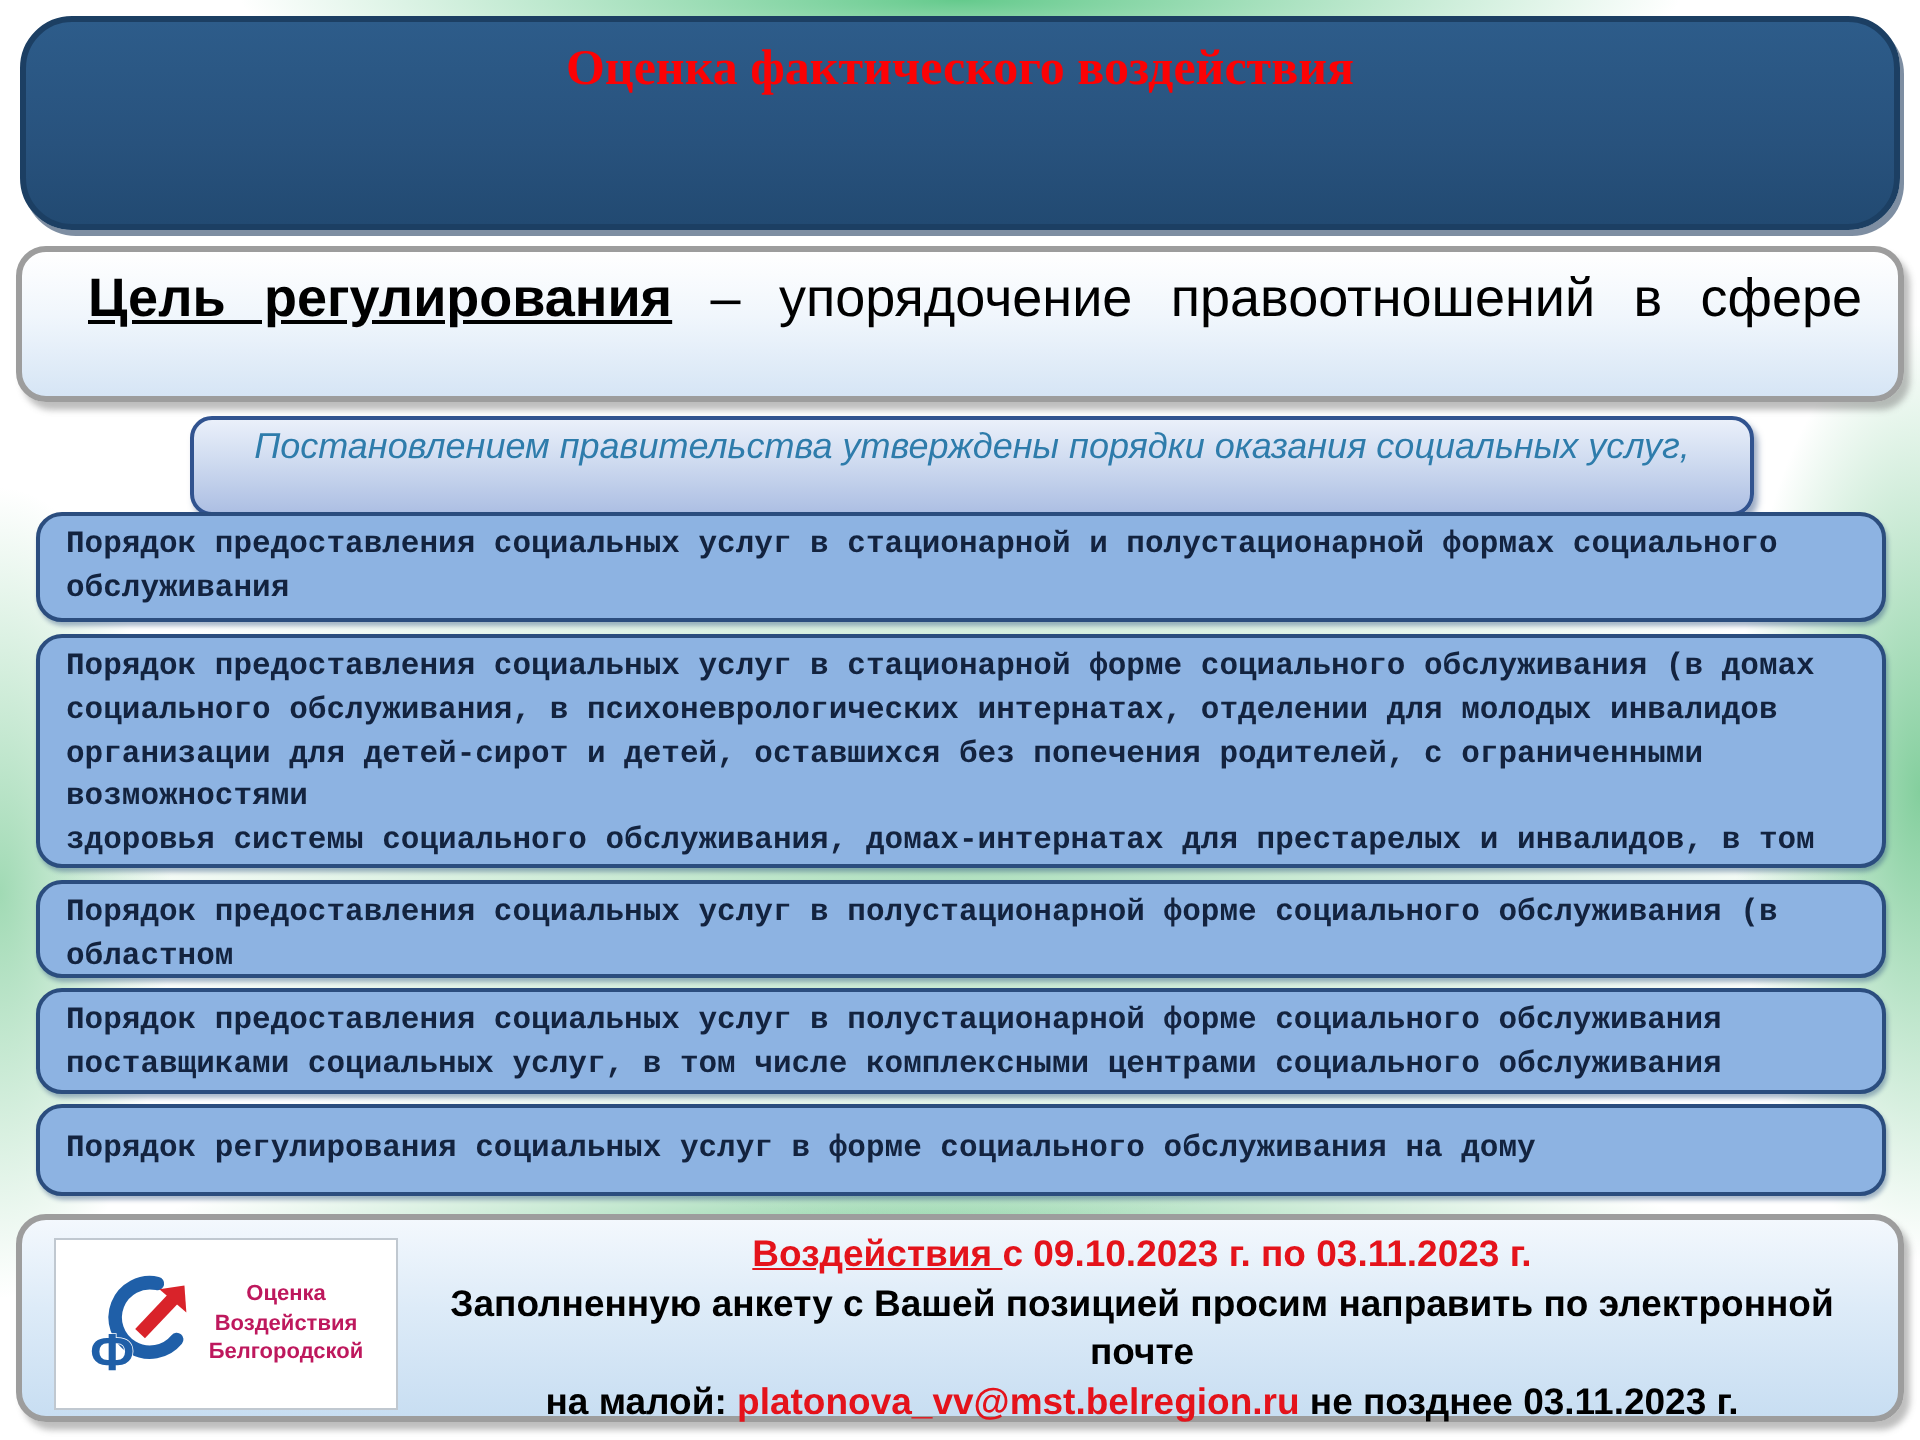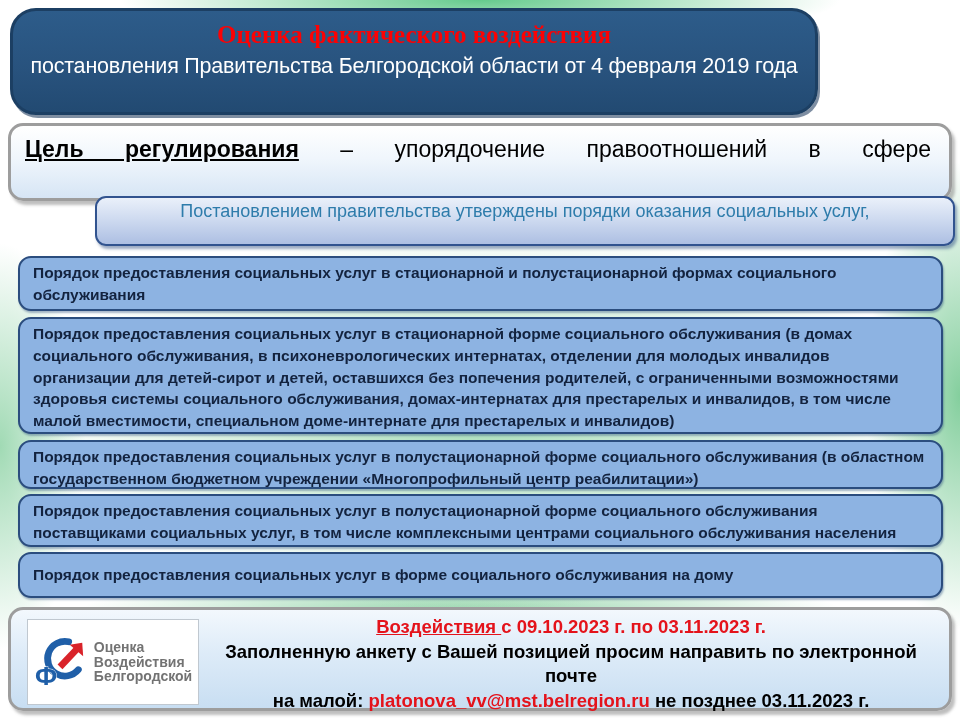--- a/index.html
+++ b/index.html
@@ -11,60 +11,61 @@
       radial-gradient(ellipse 480px 55px at 50% 0%, rgba(92,199,134,.95), rgba(92,199,134,0) 75%),
       radial-gradient(ellipse 620px 260px at 50% 58%, rgba(122,203,148,.65), rgba(122,203,148,0) 74%),
       radial-gradient(ellipse 120px 300px at 100% 55%, rgba(110,198,140,.85), rgba(110,198,140,0) 78%),
       radial-gradient(ellipse 110px 260px at 0% 62%, rgba(110,198,140,.65), rgba(110,198,140,0) 78%),
       radial-gradient(ellipse 520px 70px at 48% 86%, rgba(110,198,140,.8), rgba(110,198,140,0) 75%);
   }
   .abs{position:absolute;box-sizing:border-box;}
 
   
   .header-panel{
-    left:10px;top:8px;width:808px;height:107px;
+    left:10px;top:8px;width:940px;height:107px;
     background:linear-gradient(180deg,#2d5c8a 0%,#28527d 60%,#224a72 100%);
     border:3px solid #1c3f63;border-radius:26px;
     text-align:center;color:#fff;padding-top:9px;
     box-shadow:2px 3px 0 rgba(20,50,85,.55);
   }
   .header-title{
     font-family:"Liberation Serif",serif;font-weight:bold;
     font-size:25px;color:#fc0204;line-height:30px;
   }
   .header-line{font-size:21.5px;line-height:33px;letter-spacing:-0.2px;}
 
   
   .goal-panel{
     left:8px;top:123px;width:944px;height:78px;
     background:linear-gradient(180deg,#ffffff 0%,#f0f6fc 45%,#d6e5f5 100%);
     border:3px solid #9d9d9d;border-radius:15px;
     box-shadow:3px 4px 3px rgba(110,110,110,.45);
-    padding:8px 18px 0 14px;color:#000;font-size:23px;line-height:30px;
+    padding:8px 18px 0 33px;color:#000;font-size:27px;line-height:30px;
   }
   .goal-line1{text-align:justify;text-align-last:justify;}
   .goal-label{font-weight:bold;text-decoration:underline;}
 
   
   .intro-panel{
-    left:95px;top:196px;width:860px;height:50px;
+    left:95px;top:208px;width:782px;height:50px;
     background:linear-gradient(180deg,#eaf0fa 0%,#cfdbf0 45%,#adbfe3 100%);
     border:2px solid #31538f;border-radius:11px;
     box-shadow:2px 3px 3px rgba(55,85,135,.5);
     text-align:center;color:#2e7cab;font-size:18px;line-height:23px;
     padding-top:2px;
+    font-style:italic;
   }
 
   
   .item-card{
     left:18px;width:925px;
     background:#8db3e2;
     border:2.5px solid #2b4d7e;border-radius:13px;
     box-shadow:1px 2px 2px rgba(43,77,126,.4);
-    color:#13233f;font-family:Liberation Sans, sans-serif;font-weight:bold;
+    color:#13233f;font-family:Liberation Mono, monospace;font-weight:bold;
     font-size:15.5px;line-height:21.8px;
     padding:4px 13px;white-space:pre-line;overflow:hidden;
   }
   .item-1{top:256px;height:55px;}
   .item-2{top:317px;height:117px;}
   .item-3{top:440px;height:49px;}
   .item-4{top:494px;height:53px;}
   .item-5{top:552px;height:46px;display:flex;align-items:center;}
 
   
@@ -72,34 +73,33 @@
     left:8px;top:607px;width:944px;height:104px;
     background:linear-gradient(180deg,#f3f8fd 0%,#ddebf8 45%,#c8def2 100%);
     border:3px solid #9d9d9d;border-radius:15px;
     box-shadow:3px 4px 3px rgba(110,110,110,.45);
   }
   .logo-box{
     left:16px;top:9px;width:172px;height:86px;
     background:#ffffff;border:1px solid #c0c8d0;
     display:flex;align-items:center;justify-content:center;gap:6px;
   }
-  .logo-text{color:#737373;font-weight:bold;font-size:14px;line-height:14.5px;}
+  .logo-text{color:#be185d;font-weight:bold;font-size:11px;line-height:14.5px;text-align:center;}
   .footer-text{
     left:192px;right:10px;top:5px;text-align:center;
     font-size:18.5px;font-weight:bold;line-height:24.5px;color:#000;
   }
   .red{color:#e4131b;}
   .u{text-decoration:underline;}
 </style>
 </head>
 <body>
 
 <div class="abs header-panel">
   <div class="header-title">Оценка фактического воздействия</div>
-  <div class="header-line">постановления Правительства Белгородской области от 4 февраля 2019 года</div>
 </div>
 
 <div class="abs goal-panel">
   <div class="goal-line1"><span class="goal-label">Цель регулирования</span><span> – упорядочение правоотношений в сфере</span></div>
 </div>
 
 <div class="abs intro-panel">
   <div>Постановлением правительства утверждены порядки оказания социальных услуг,</div>
 </div>
 
@@ -107,21 +107,21 @@
 обслуживания</div>
 <div class="abs item-card item-2">Порядок предоставления социальных услуг в стационарной форме социального обслуживания (в домах
 социального обслуживания, в психоневрологических интернатах, отделении для молодых инвалидов
 организации для детей-сирот и детей, оставшихся без попечения родителей, с ограниченными возможностями
 здоровья системы социального обслуживания, домах-интернатах для престарелых и инвалидов, в том числе
 малой вместимости, специальном доме-интернате для престарелых и инвалидов)</div>
 <div class="abs item-card item-3">Порядок предоставления социальных услуг в полустационарной форме социального обслуживания (в областном
 государственном бюджетном учреждении «Многопрофильный центр реабилитации»)</div>
 <div class="abs item-card item-4">Порядок предоставления социальных услуг в полустационарной форме социального обслуживания
 поставщиками социальных услуг, в том числе комплексными центрами социального обслуживания населения</div>
-<div class="abs item-card item-5">Порядок предоставления социальных услуг в форме социального обслуживания на дому</div>
+<div class="abs item-card item-5">Порядок регулирования социальных услуг в форме социального обслуживания на дому</div>
 
 <div class="abs footer-panel">
   <div class="abs logo-box">
     <svg width="54" height="54" viewBox="0 0 56 56">
       <path d="M46,36 a18,18 0 1 1 -10,-29" fill="none" stroke="#1f5fa8" stroke-width="7" stroke-linecap="round"></path>
       <line x1="27" y1="33" x2="45" y2="14" stroke="#d9232a" stroke-width="7" stroke-linecap="butt"></line>
       <polygon points="50,8 51,22 37,10" fill="#d9232a"></polygon>
       <text x="1" y="52" font-family="Liberation Sans, sans-serif" font-weight="bold" font-size="27" fill="#1f5fa8" stroke="#ffffff" stroke-width="0.8" paint-order="stroke">Ф</text>
     </svg>
     <div class="logo-text">

